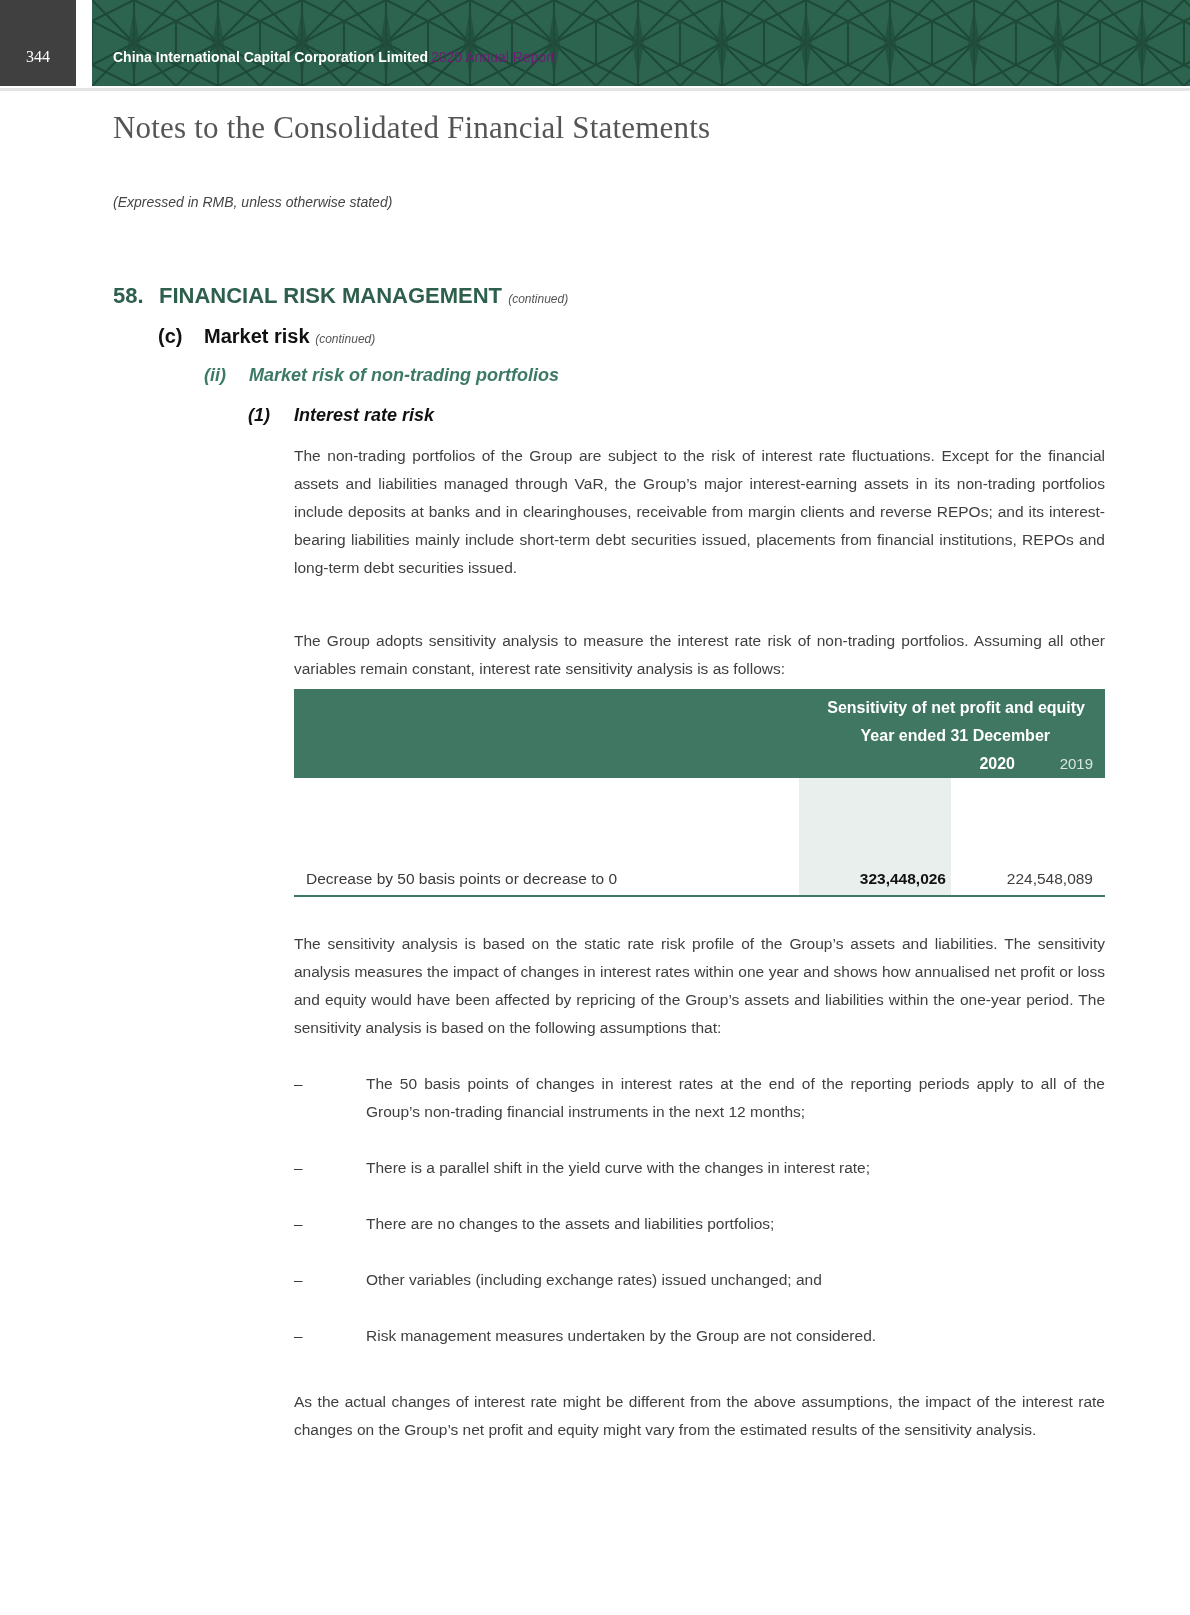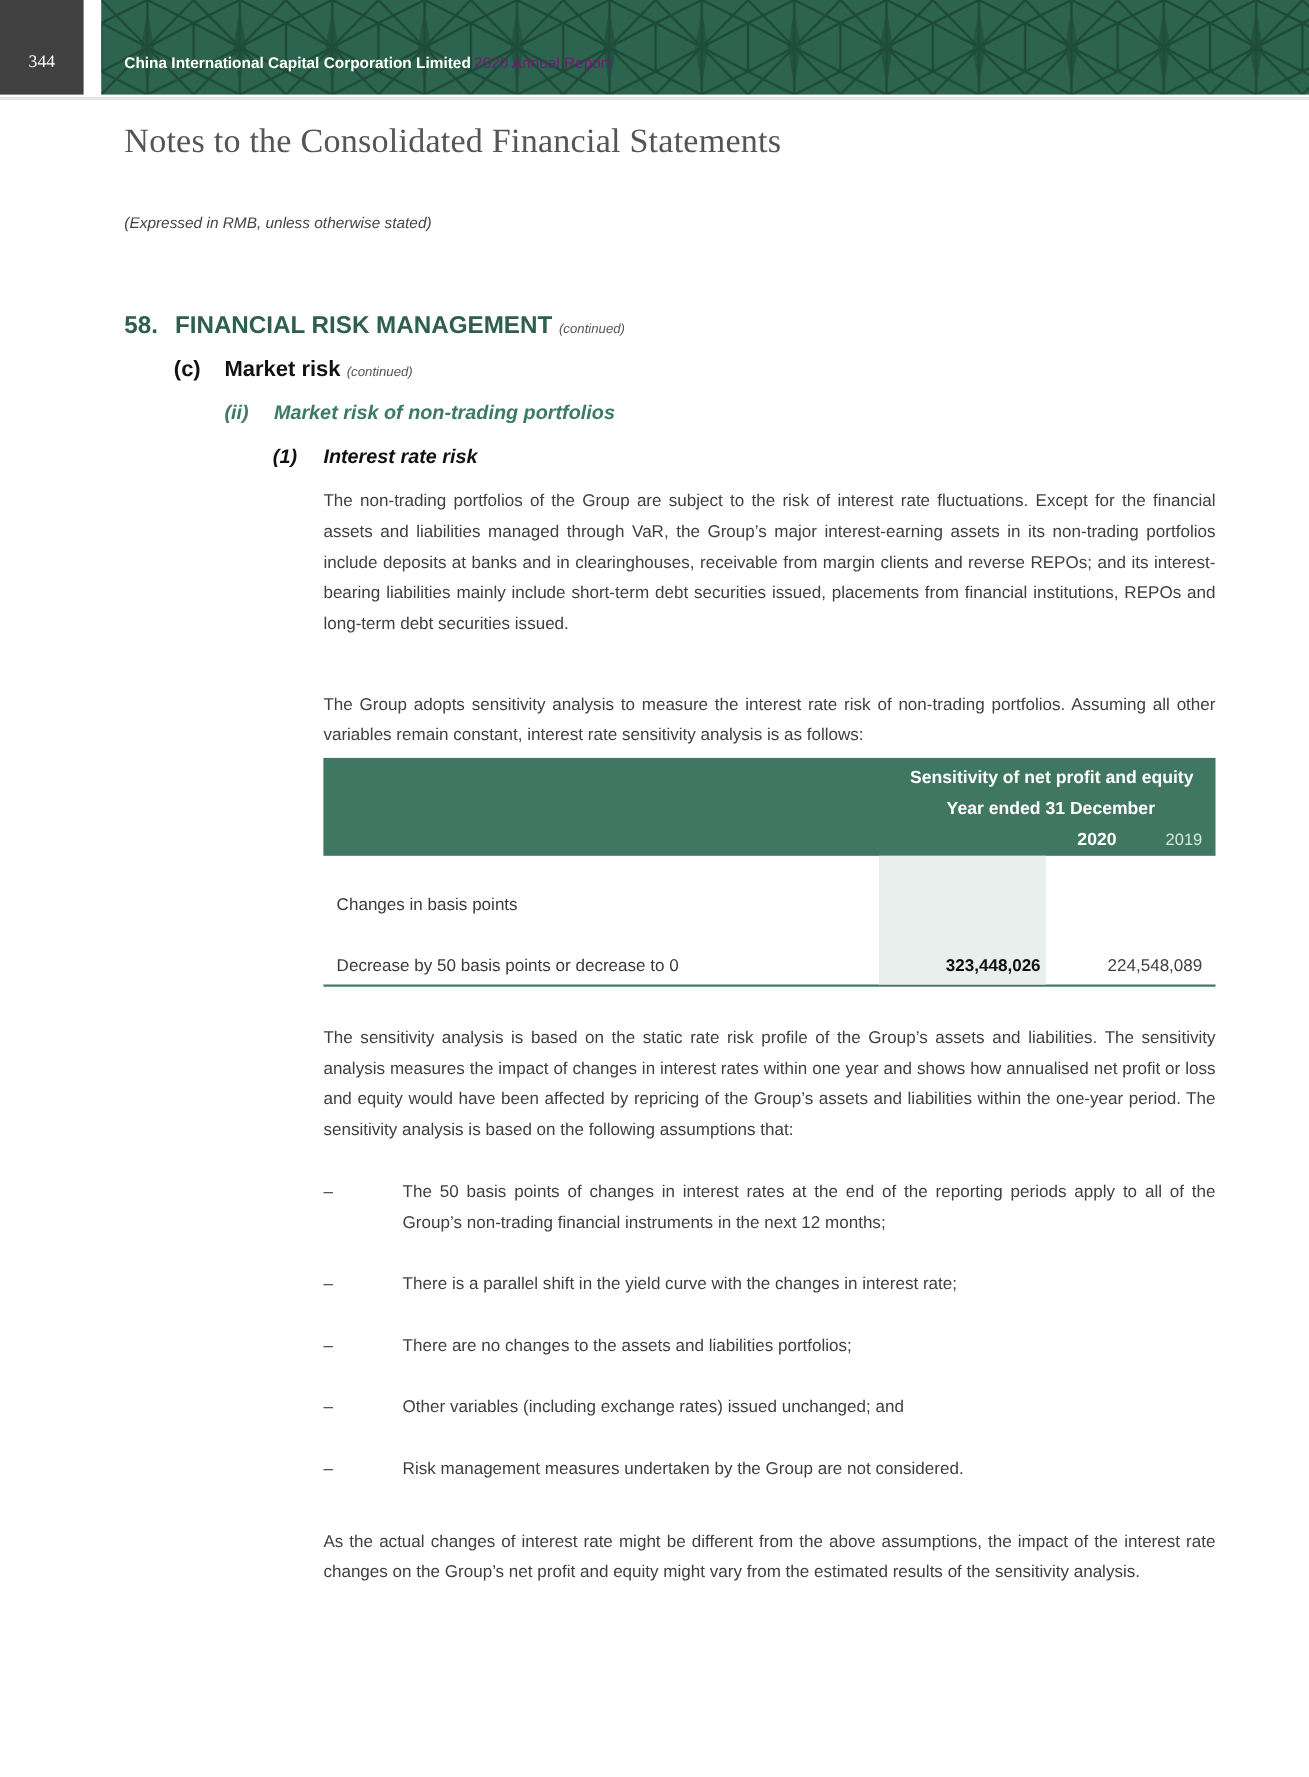--- a/index.html
+++ b/index.html
@@ -126,23 +126,20 @@
 
 <div class="table-wrap">
   <div class="thead">
     <div class="line1">Sensitivity of net profit and equity</div>
     <div class="line2">Year ended 31 December</div>
     <div class="y2020">2020</div>
     <div class="y2019">2019</div>
   </div>
   <div class="tbody">
     <div class="shade"></div>
-    <div class="trow" style="top:31px">
-      <span class="lbl">Changes in basis points</span>
-    </div>
     <div class="trow" style="top:87px">
       <span class="lbl">Decrease by 50 basis points or decrease to 0</span>
       <span class="v2020">323,448,026</span>
       <span class="v2019">224,548,089</span>
     </div>
   </div>
 </div>
 
 <div class="para p3">The sensitivity analysis is based on the static rate risk profile of the Group’s assets and liabilities. The sensitivity analysis measures the impact of changes in interest rates within one year and shows how annualised net profit or loss and equity would have been affected by repricing of the Group’s assets and liabilities within the one-year period. The sensitivity analysis is based on the following assumptions that:</div>
 

